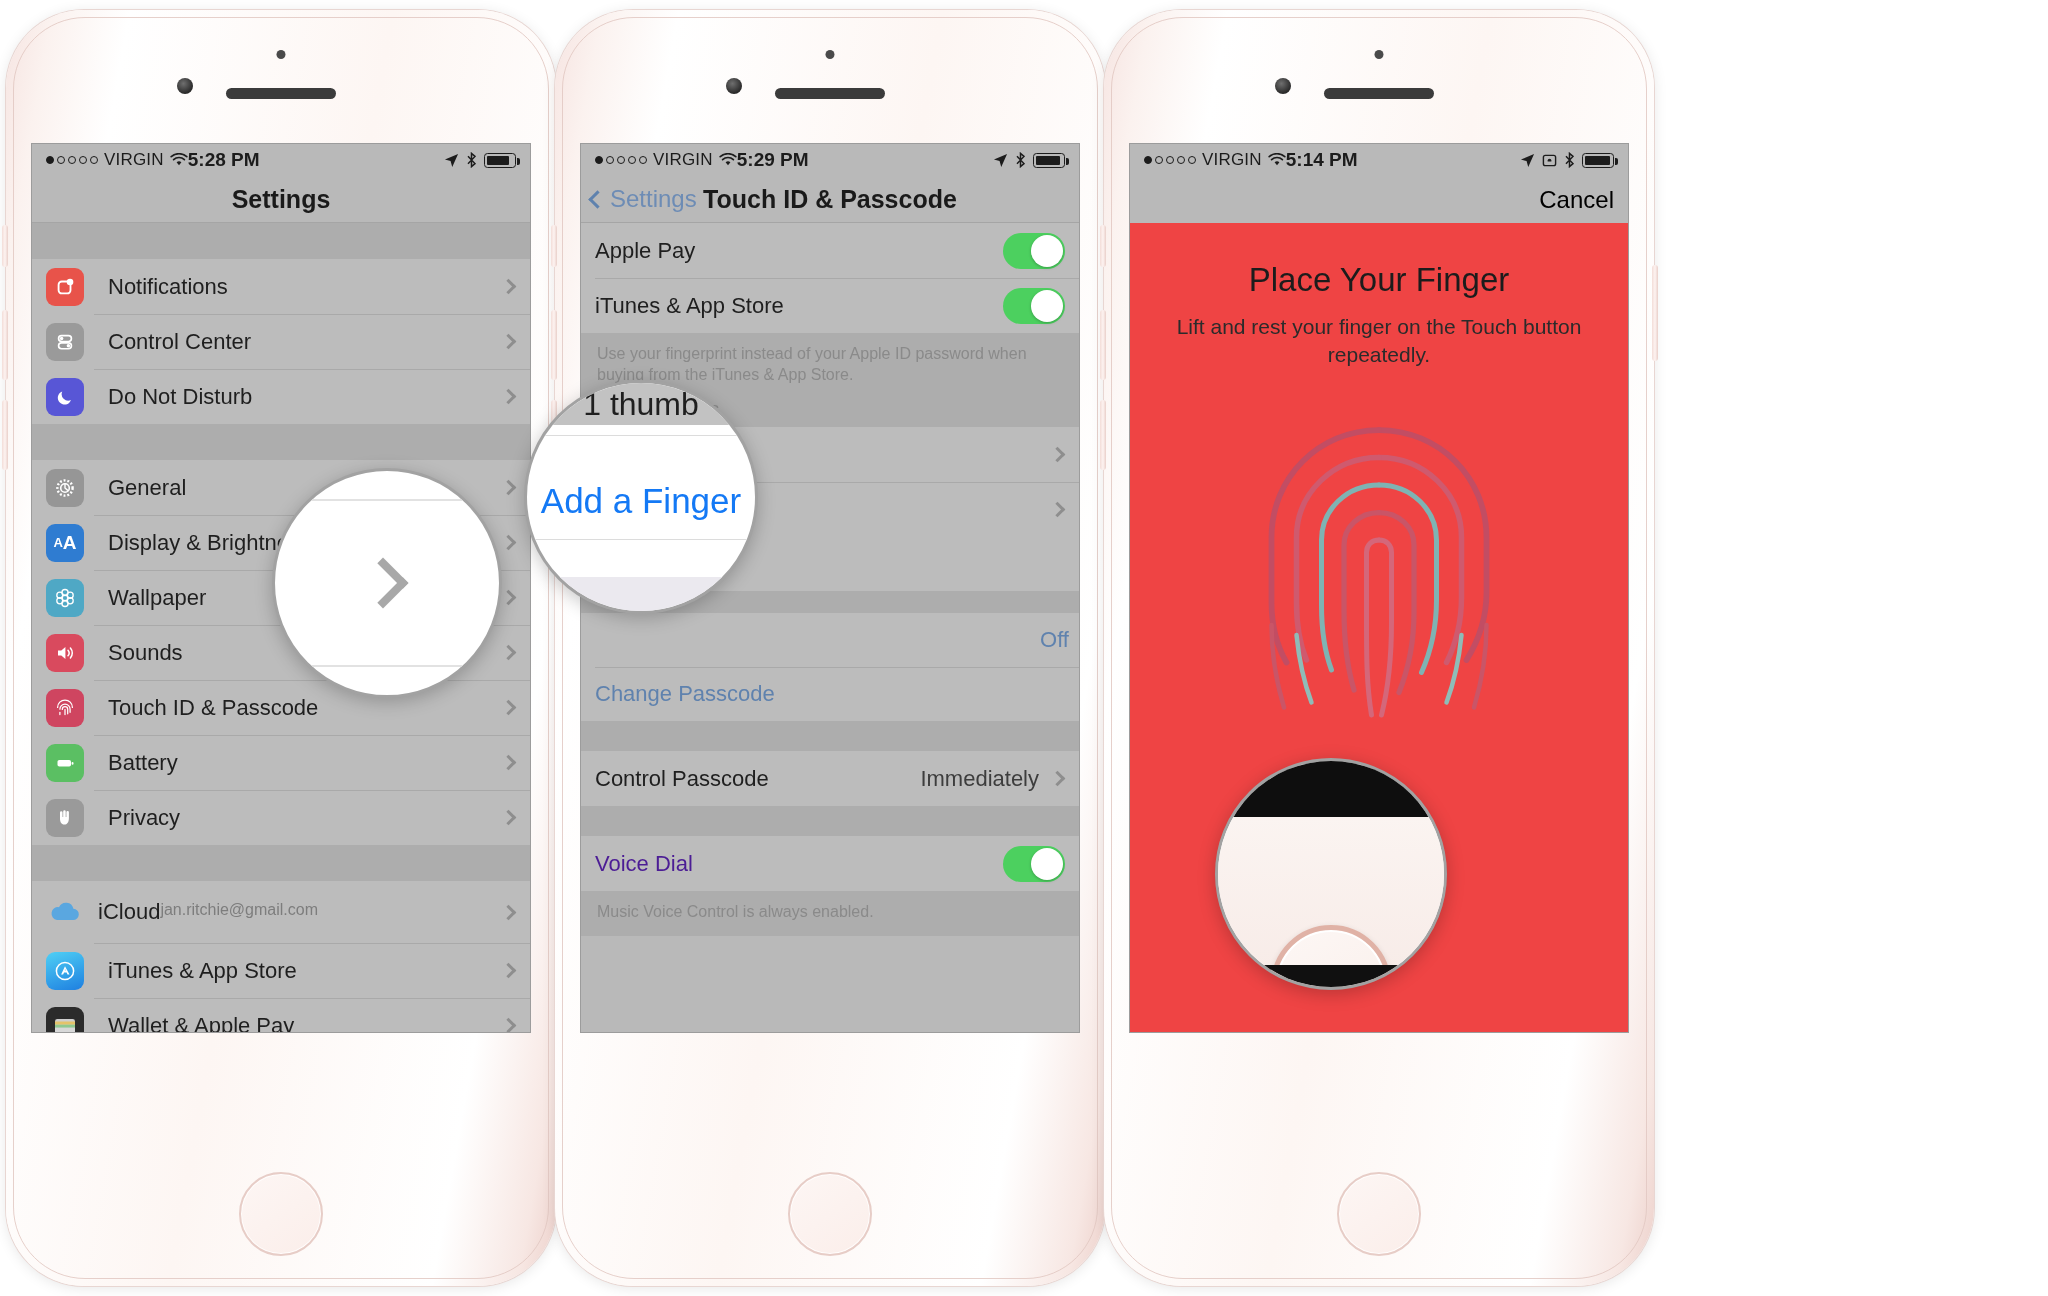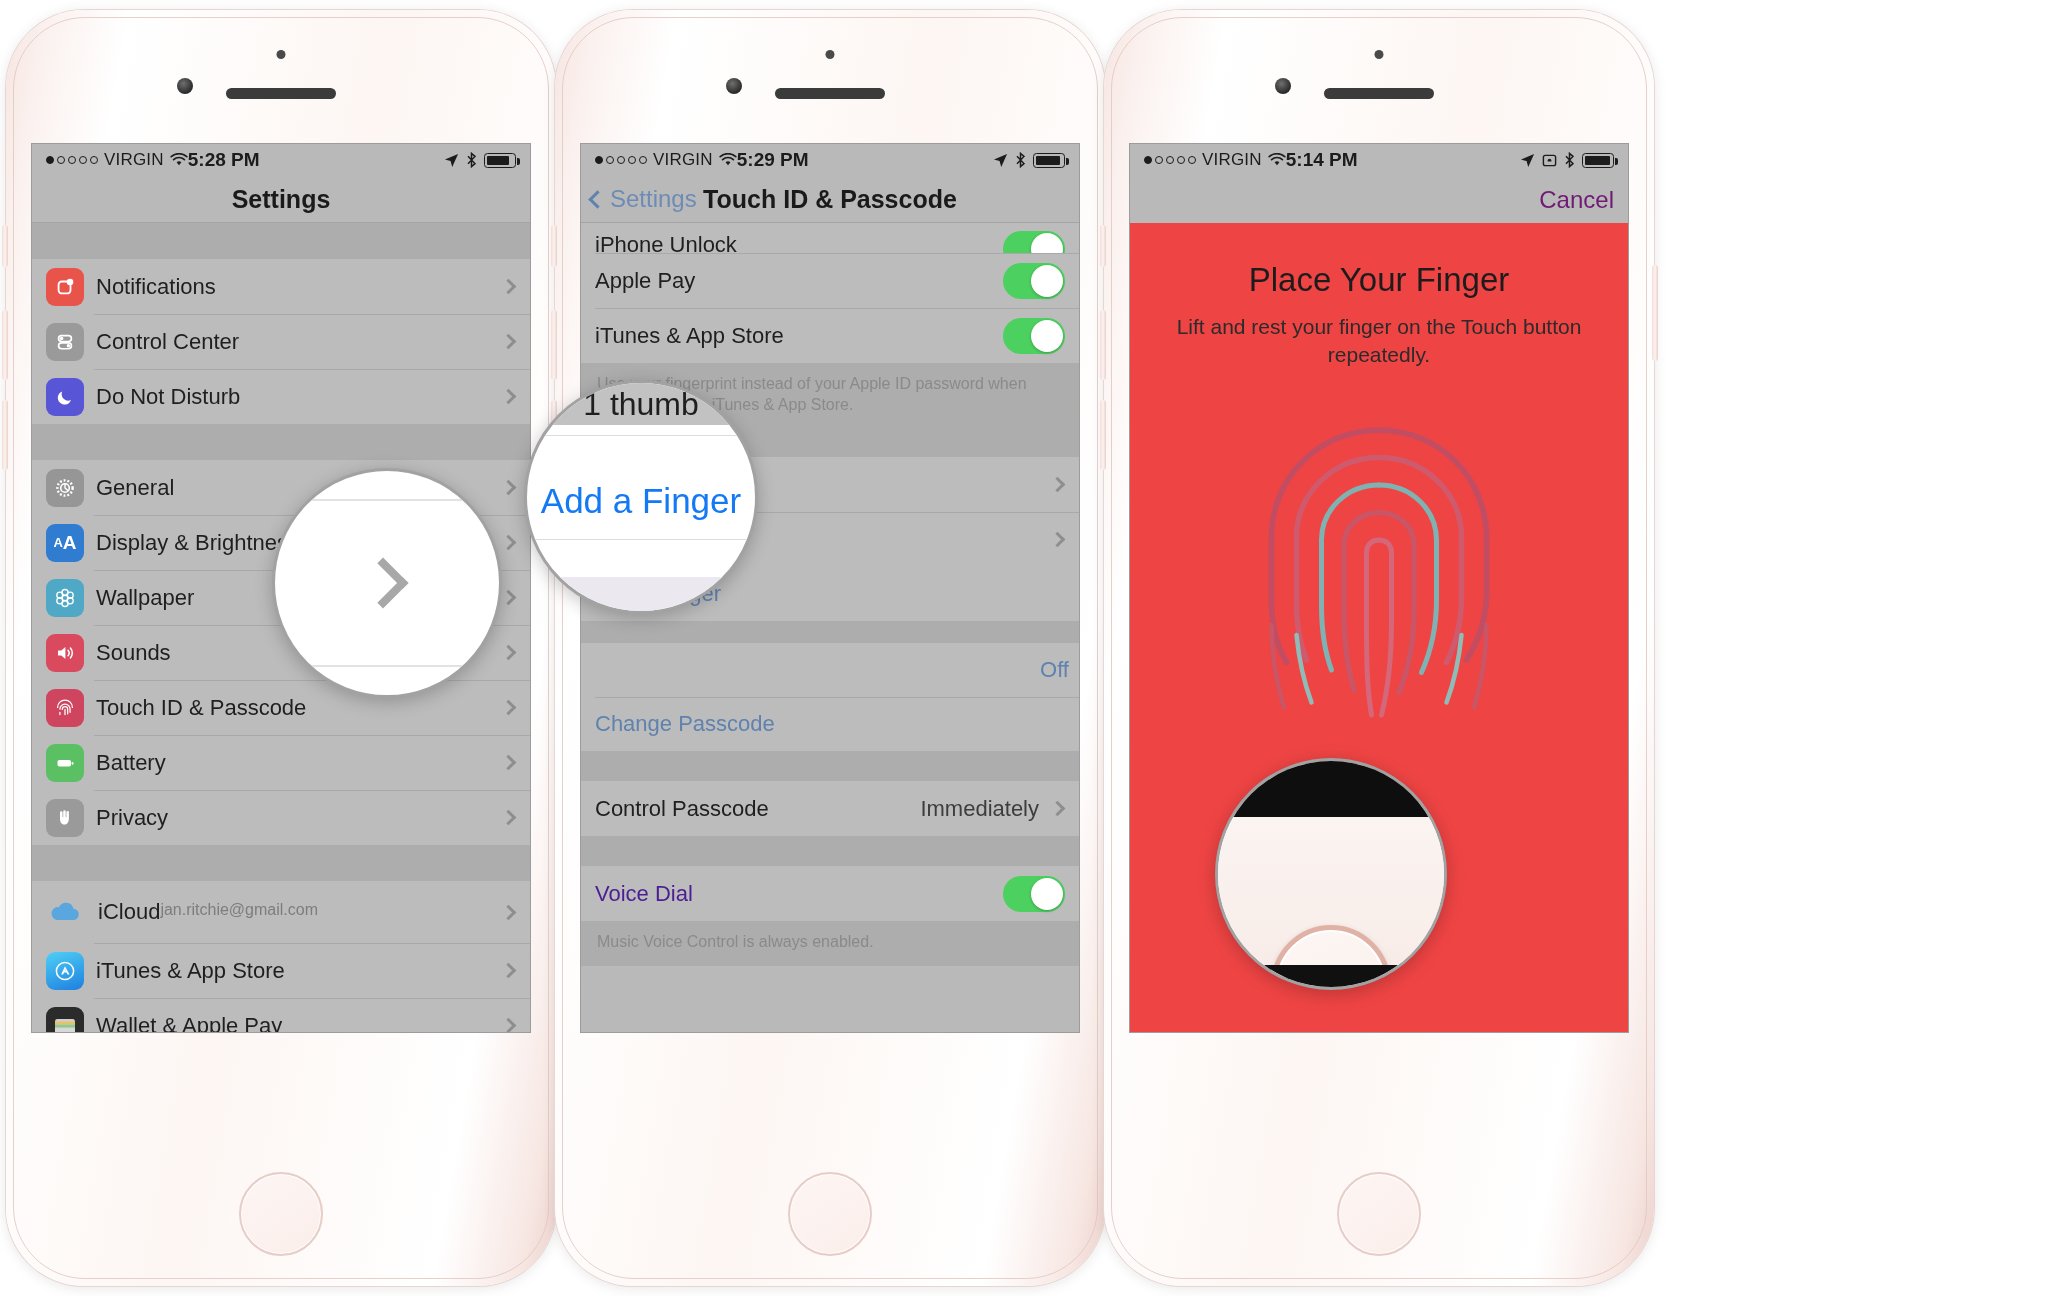--- a/index.html
+++ b/index.html
@@ -85,38 +85,38 @@
   }
   .navtitle{ font-size:25px; font-weight:600; color:#1a1a1a; }
   .navback{
     position:absolute; left:10px; display:flex; align-items:center; gap:4px;
     font-size:24px; color:#6d8cb5;
   }
   .chev-left{
     width:13px;height:13px;border-left:3.4px solid #5f82ae;border-bottom:3.4px solid #5f82ae;
     transform:rotate(45deg); margin-right:2px;
   }
-  .navright{ position:absolute; right:14px; font-size:24px; color:#701a75;margin-left:48px; }
+  .navright{ position:absolute; right:14px; font-size:24px; color:#000000;margin-left:48px; }
 
   
   .list{ background:#b4b4b4; }
   .group-gap{ height:36px; background:#adadad; }
   .row{
     height:55px; display:flex; align-items:center; padding-left:14px;
     background:#bcbcbc; position:relative;
   }
   .row + .row::before{
     content:""; position:absolute; left:62px; right:0; top:0; height:1px; background:#a9a9a9;
   }
   .icon{
     width:38px;height:38px;border-radius:9px;flex:0 0 38px;
     display:flex;align-items:center;justify-content:center;
     color:#fff; font-size:19px; font-weight:700;
   }
-  .row .label{ margin-left:12px; font-size:22px; color:#1f1f1f; }
+  .row .label{ margin-left:24px; font-size:22px; color:#1f1f1f; }
   .row .sub{ font-size:16px; color:#7d7d7d; margin-top:2px; }
   .labelwrap{ margin-left:14px; display:flex; justify-content:center; }
   .labelwrap .label{ margin-left:0; }
   .chev{
     position:absolute; right:16px; width:11px;height:11px;
     border-top:3px solid #8e8e8e; border-right:3px solid #8e8e8e;
     transform:rotate(45deg);
   }
   .rowvalue{ position:absolute; right:40px; font-size:22px; color:#3d3d3d; }
 
@@ -461,26 +461,20 @@
 
       <div class="navbar">
         <span class="navback">
           <span class="chev-left"></span>
           <span>Settings</span>
         </span>
         <span class="navtitle">Touch ID &amp; Passcode</span>
       </div>
 
       <div class="list">
-        <div class="togglerow" style="height:30px;align-items:flex-end;overflow:hidden;">
-          <span style="font-size:22px;color:#1f1f1f;position:relative;top:5px;">iPhone Unlock</span>
-          <span class="toggle" style="position:relative;top:14px;">
-              <i></i>
-            </span>
-        </div>
         <div class="togglerow">
           <span style="font-size:22px;color:#1f1f1f;">Apple Pay</span>
           <span class="toggle">
               <i></i>
             </span>
         </div>
         <div class="togglerow">
           <span style="font-size:22px;color:#1f1f1f;">iTunes &amp; App Store</span>
           <span class="toggle">
               <i></i>

